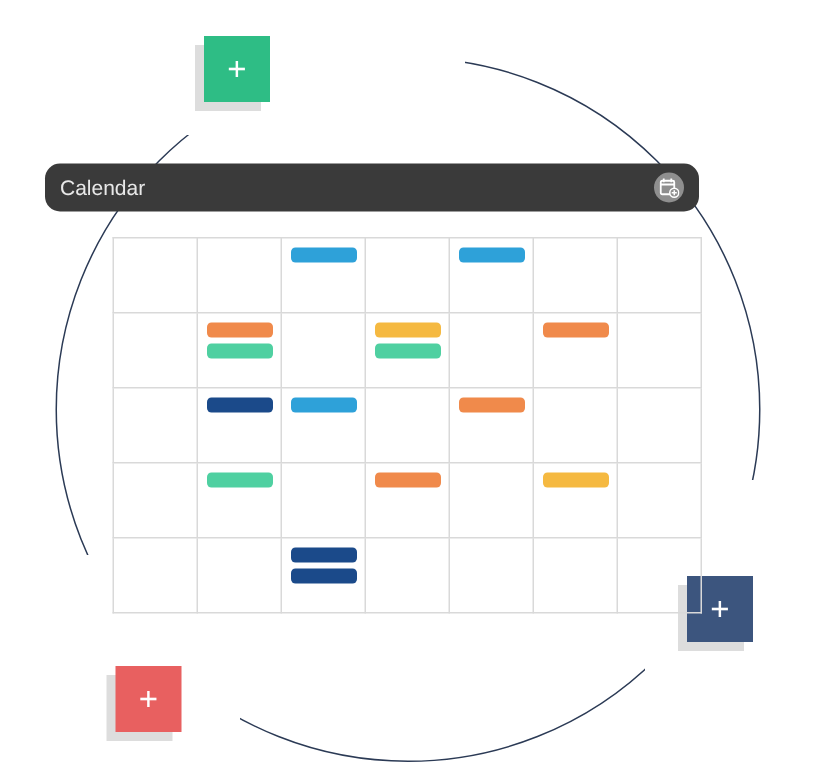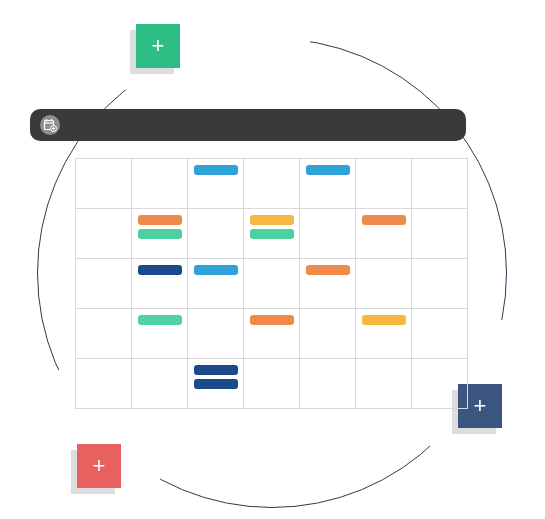--- a/index.html
+++ b/index.html
@@ -96,20 +96,21 @@
 <div class="add-tile" style="left: 458px; top: 384px; background: rgb(60, 85, 126);">
   <span>+</span>
 </div>
 
 <div class="add-shadow" style="left: 71px; top: 450px; background: rgb(158, 158, 158); opacity: 0.35;"></div>
 <div class="add-tile" style="left: 77px; top: 444px; background: rgb(232, 96, 96);">
   <span>+</span>
 </div>
 
 <div class="header-bar" style="left:30px; top:109px; width:436px;">
+  <span class="title">Calendar</span>
   <span class="header-icon">
     <svg width="14" height="14" viewBox="0 0 14 14">
       <rect x="1.5" y="2.5" width="9" height="9" rx="1" fill="none" stroke="#ffffff" stroke-width="1.2"></rect>
       <line x1="1.5" y1="5" x2="10.5" y2="5" stroke="#ffffff" stroke-width="1.2"></line>
       <line x1="3.5" y1="1" x2="3.5" y2="3.5" stroke="#ffffff" stroke-width="1.2"></line>
       <line x1="8.5" y1="1" x2="8.5" y2="3.5" stroke="#ffffff" stroke-width="1.2"></line>
       <circle cx="10.5" cy="10.5" r="3" fill="#8f8f8f" stroke="#ffffff" stroke-width="1"></circle>
       <line x1="10.5" y1="8.8" x2="10.5" y2="12.2" stroke="#ffffff" stroke-width="1"></line>
       <line x1="8.8" y1="10.5" x2="12.2" y2="10.5" stroke="#ffffff" stroke-width="1"></line>
     </svg>

